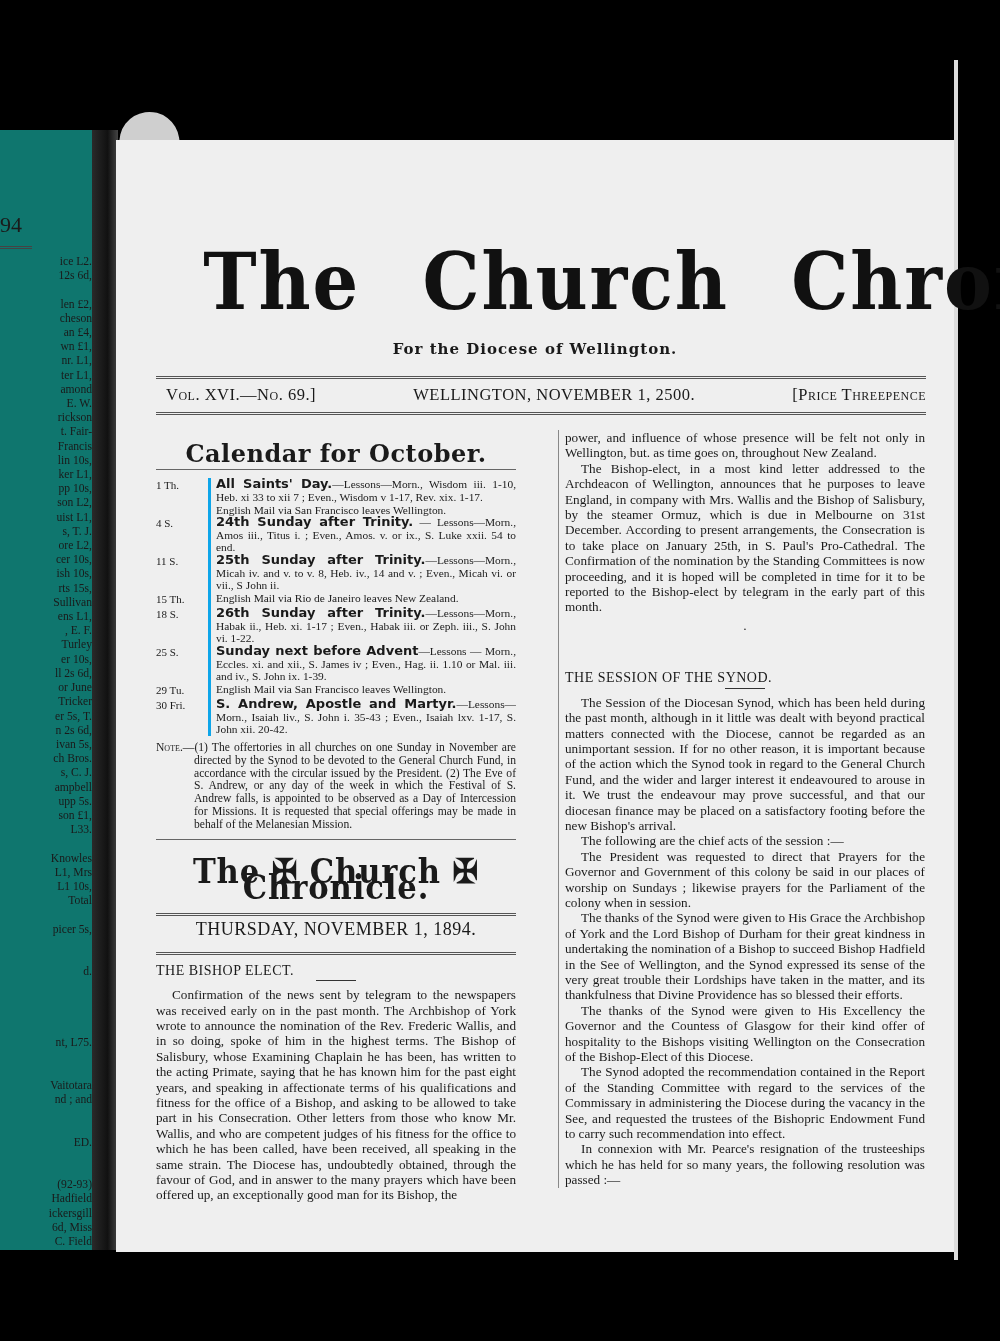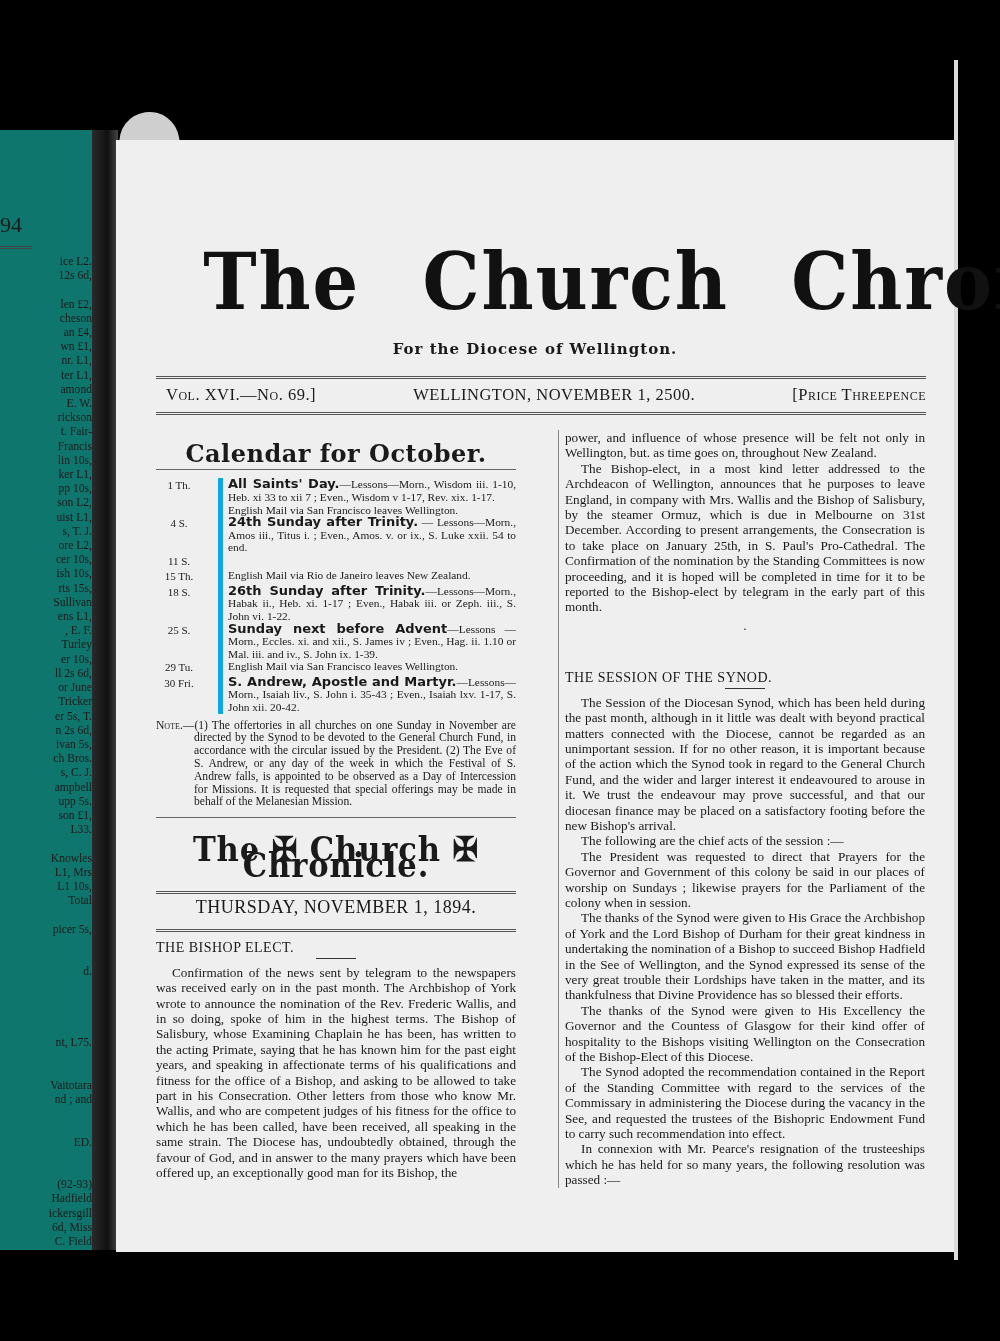--- a/index.html
+++ b/index.html
@@ -33,21 +33,21 @@
             font-size:16.5px; letter-spacing:0.5px;gap:28px; }
   .volbar .sc { font-variant:small-caps; }
 
   .col { position:absolute; top:290px; font-size:13.2px; line-height:15.4px; text-align:justify; }
   .col.left { left:40px; width:360px; }
   .col.right { left:406px; width:360px; border-left:1px solid #888; padding-left:6px;margin-left:36px; }
 
   .cal-title { text-align:center; font-family:"DejaVu Serif", serif; font-weight:bold; font-size:24px;
                margin:16px 0 8px; letter-spacing:0.5px; }
   .cal-row { display:flex; }
-  .cal-date { width:46px; flex:none; text-align:center; padding-right:16px; font-size:11px; border-right:5px solid #0ea5e9; }
+  .cal-date { width:46px; flex:none; text-align:left; padding-right:6px; font-size:11px; border-right:3px solid #0ea5e9; }
   .cal-body { padding-left:5px; font-size:11.4px; line-height:12.6px; }
   .cal-body .ev { font-family:"DejaVu Sans", sans-serif; font-weight:bold; font-size:13px; }
   .note { margin-top:6px; font-size:11.6px; line-height:12.8px; text-indent:-38px; padding-left:38px; }
   .note .sc { font-variant:small-caps; }
   .chron-head { text-align:center; font-family:"DejaVu Serif", serif; font-weight:bold; font-size:34px;
                 margin:24px 0 18px; transform:scaleX(0.9); letter-spacing:1px; }
   .dateline { text-align:center; font-size:18px; letter-spacing:0.5px; margin:6px 0 14px; }
   .art-head { text-align:left; font-size:14px; letter-spacing:0.5px; margin:6px 0 2px; }
   .art-rule { width:40px; margin:0 auto 6px; border-top:1px solid #333; }
   p { margin:0; text-indent:16px; }
@@ -163,20 +163,21 @@
         <div class="cal-row">
           <div class="cal-date"></div>
           <div class="cal-body"><span class="ev"></span><span>English Mail via San Francisco leaves Wellington.</span></div>
         </div>
         <div class="cal-row">
           <div class="cal-date">4 S.</div>
           <div class="cal-body"><span class="ev">24th Sunday after Trinity.</span><span> — Lessons—Morn., Amos iii., Titus i. ; Even., Amos. v. or ix., S. Luke xxii. 54 to end.</span></div>
         </div>
         <div class="cal-row">
           <div class="cal-date">11 S.</div>
+          <div class="cal-body"><span class="ev">25th Sunday after Trinity.</span><span>—Lessons—Morn., Micah iv. and v. to v. 8, Heb. iv., 14 and v. ; Even., Micah vi. or vii., S John ii.</span></div>
         </div>
         <div class="cal-row">
           <div class="cal-date">15 Th.</div>
           <div class="cal-body"><span class="ev"></span><span>English Mail via Rio de Janeiro leaves New Zealand.</span></div>
         </div>
         <div class="cal-row">
           <div class="cal-date">18 S.</div>
           <div class="cal-body"><span class="ev">26th Sunday after Trinity.</span><span>—Lessons—Morn., Habak ii., Heb. xi. 1-17 ; Even., Habak iii. or Zeph. iii., S. John vi. 1-22.</span></div>
         </div>
         <div class="cal-row">

